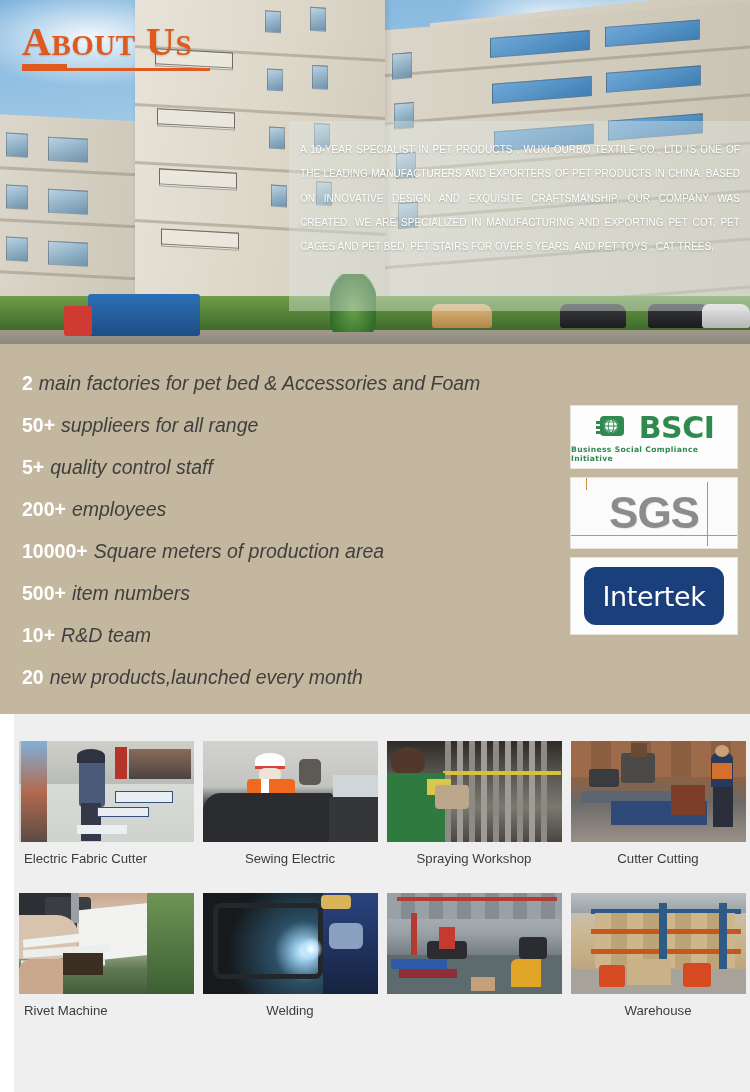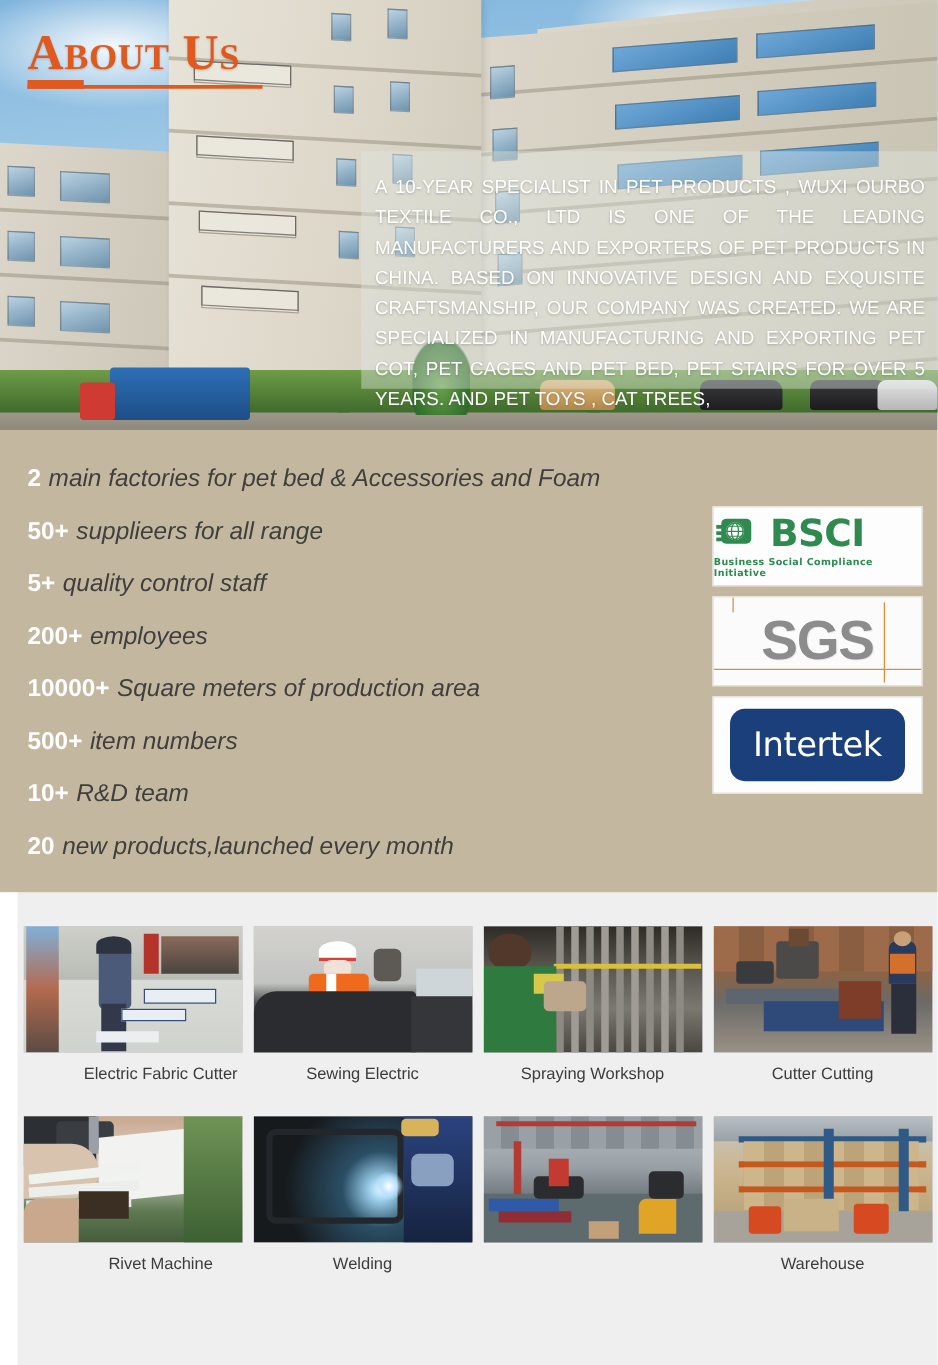--- a/index.html
+++ b/index.html
@@ -104,21 +104,21 @@
 
   
   .hero-text{
     position:absolute; left:289px; top:121px; width:461px; height:190px;
     background:rgba(225,232,226,.42);
     z-index:5;
   }
   .hero-text p{
     margin:0; padding:17px 10px 0 11px;
     color:#ffffff;
-    font-size:15px;
+    font-size:10px;
     line-height:24.3px;
     text-align:justify;
     text-align-last:left;
     letter-spacing:.05px;
     text-shadow:0 1px 2px rgba(60,70,60,.35);
   }
 
   
   .stats{
     position:relative;
@@ -151,21 +151,21 @@
     background:#fdfdfd;
     border:1px solid #e6e2d8;
     display:flex; align-items:center; justify-content:center;
     overflow:hidden;
   }
   .cert-bsci{ height:64px; }
   .cert-sgs{ height:72px; position:relative; background:#fbfbfc; }
   .cert-intertek{ height:78px; }
 
   
-  .bsci-wrap{ display:flex; flex-direction:column; gap:1px; }
+  .bsci-wrap{ display:flex; flex-direction:column; align-items:center; gap:1px; }
   .bsci-top{ display:flex; align-items:center; gap:5px; }
   .bsci-word{
     color:#2f8a4f; font-weight:bold; font-size:30px; line-height:1;
     letter-spacing:-.5px; font-family:"DejaVu Sans", sans-serif;
   }
   .bsci-tag{
     color:#2f8a4f; font-weight:bold; font-size:7.6px;
     letter-spacing:.35px; font-family:"DejaVu Sans", sans-serif;
   }
   
@@ -205,21 +205,21 @@
     margin:27px 0 0 5px;
     overflow:hidden; position:relative;
     background:#bbb;
   }
   .cap{
     text-align:center;
     font-size:13.2px;
     color:#3c3c3c;
     padding-top:9px;
   }
-  .cap.left-al{ text-align:center; padding-left:10px;margin-left:35px; }
+  .cap.left-al{ text-align:left; padding-left:10px; }
 
   
   .ph{ position:absolute; inset:0; }
   .p-cutter{ background:linear-gradient(180deg,#cfcfc9 0%,#b9bcb6 42%,#d9dcd6 43%,#cfd3cd 100%); }
   .p-sewing{ background:linear-gradient(180deg,#d4d2cf 0%,#c2c4c1 45%,#55565a 60%,#3a3b3f 100%); }
   .p-spray{ background:linear-gradient(180deg,#2e2b27 0%,#55534c 30%,#7b7870 65%,#4a4741 100%); }
   .p-steel{ background:linear-gradient(180deg,#9b6d4e 0%,#8a6346 38%,#6b6a68 60%,#9a9186 100%); }
   .p-rivet{ background:linear-gradient(180deg,#caa88f 0%,#ddd8d2 40%,#5f7a52 75%,#445c3c 100%); }
   .p-weld{ background:radial-gradient(circle at 58% 58%, #eaf6ff 0%, #9fd3ef 7%, #2b4f66 26%, #161a1d 65%); }
   .p-assemble{ background:linear-gradient(180deg,#b9bec2 0%,#9aa1a6 40%,#6e757a 66%,#5a6266 100%); }

